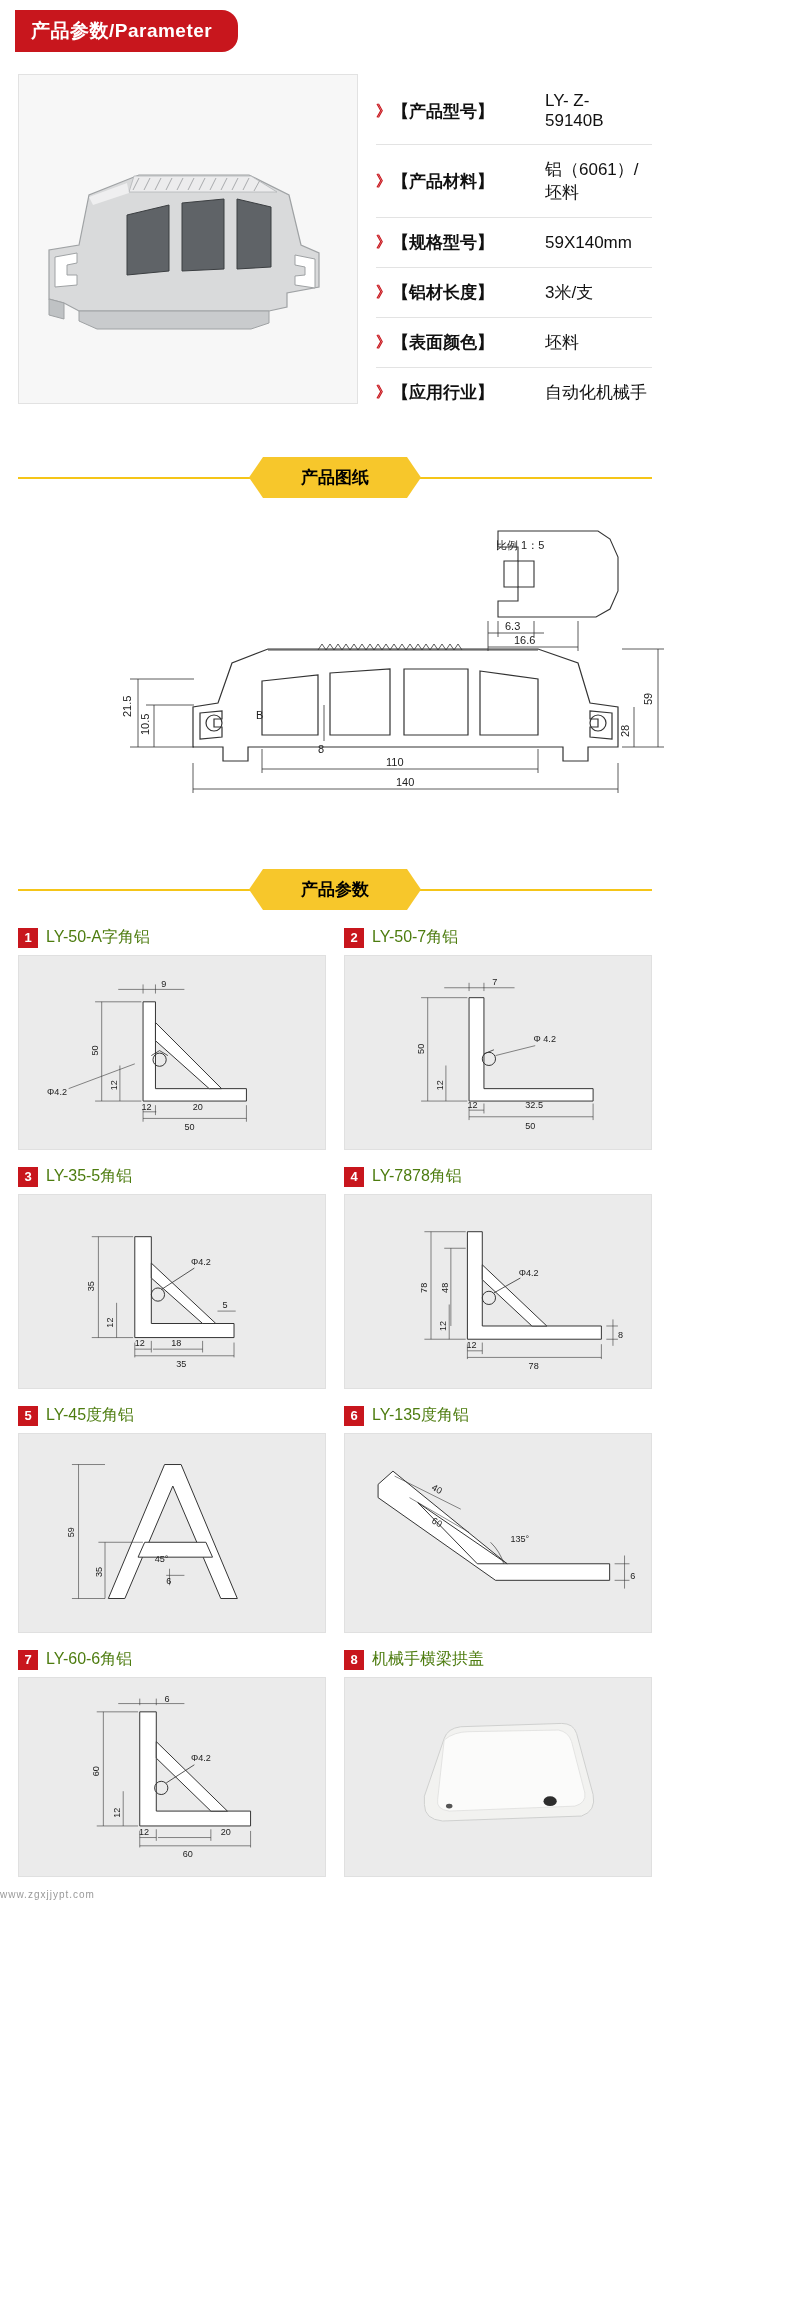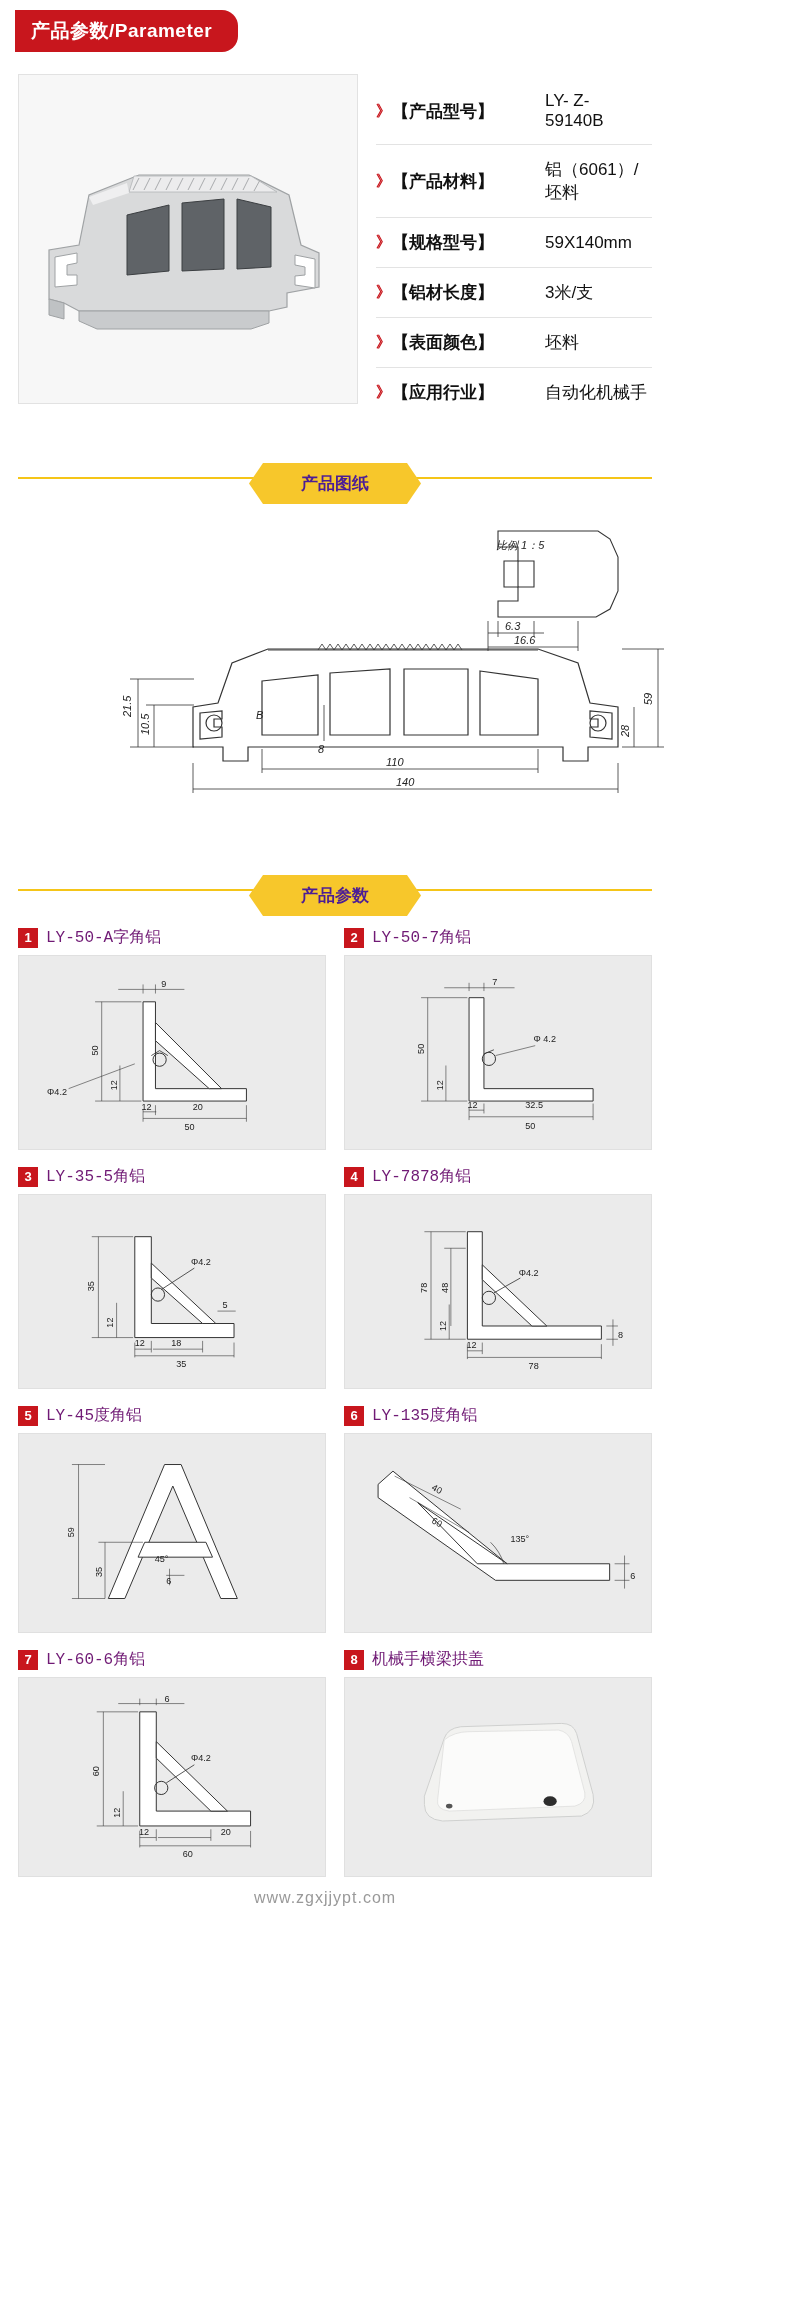--- a/index.html
+++ b/index.html
@@ -68,36 +68,35 @@
   }
   .ribbon-line {
     position: absolute;
     top: 26px; left: 18px; right: 18px;
     height: 2px;
     background: #f5c518;
   }
   .ribbon-center {
     position: absolute;
     left: 50%;
-    top: 12px;
+    top: 6px;
     transform: translateX(-50%);
     background: #f7c72b;
-    color: #4c1d95;
+    color: #000000;
     font-weight: bold;
     font-size: 17px;
     padding: 9px 52px;
     clip-path: polygon(14px 0, calc(100% - 14px) 0, 100% 50%, calc(100% - 14px) 100%, 14px 100%, 0 50%);
   }
 
   
   .drawing {
     margin: 6px 18px 0 18px;
     height: 320px;
     position: relative;
-    font-style: italic;
   }
   .drawing svg { display:block; }
 
   
   .grid {
     display: grid;
     grid-template-columns: 1fr 1fr;
     gap: 16px 18px;
     margin: 12px 18px 0 18px;
   }
@@ -110,36 +109,36 @@
   }
   .num-badge {
     width: 20px; height: 20px;
     background: #c8161d;
     color: #fff;
     font-size: 13px;
     font-weight: bold;
     display: flex; align-items: center; justify-content: center;
     flex: none;
   }
-  .cell-title { font-size: 16px; color: #701a75; font-family: Liberation Mono, monospace; }
+  .cell-title { font-size: 16px; color: #4d7c0f; }
   .cell-img {
     width: 100%;
     height: 195px;
     background: #ebebeb;
     border: 1px solid #e0e0e0;
     position: relative;
     overflow: hidden;
   }
   .cell-img.tall { height: 200px; }
   .cell-img svg { display: block; }
 
   
   .footer {
-    text-align: center;
-    font-size: 16px;
+    text-align: left;
+    font-size: 10px;
     color: #999;
     padding: 12px 20px 8px 0;
     letter-spacing: 1px;
   }
 
   .dimtxt { font-family: "Liberation Sans", sans-serif; font-size: 11px; fill:#222; }
 </style>
 </head>
 <body>
 

